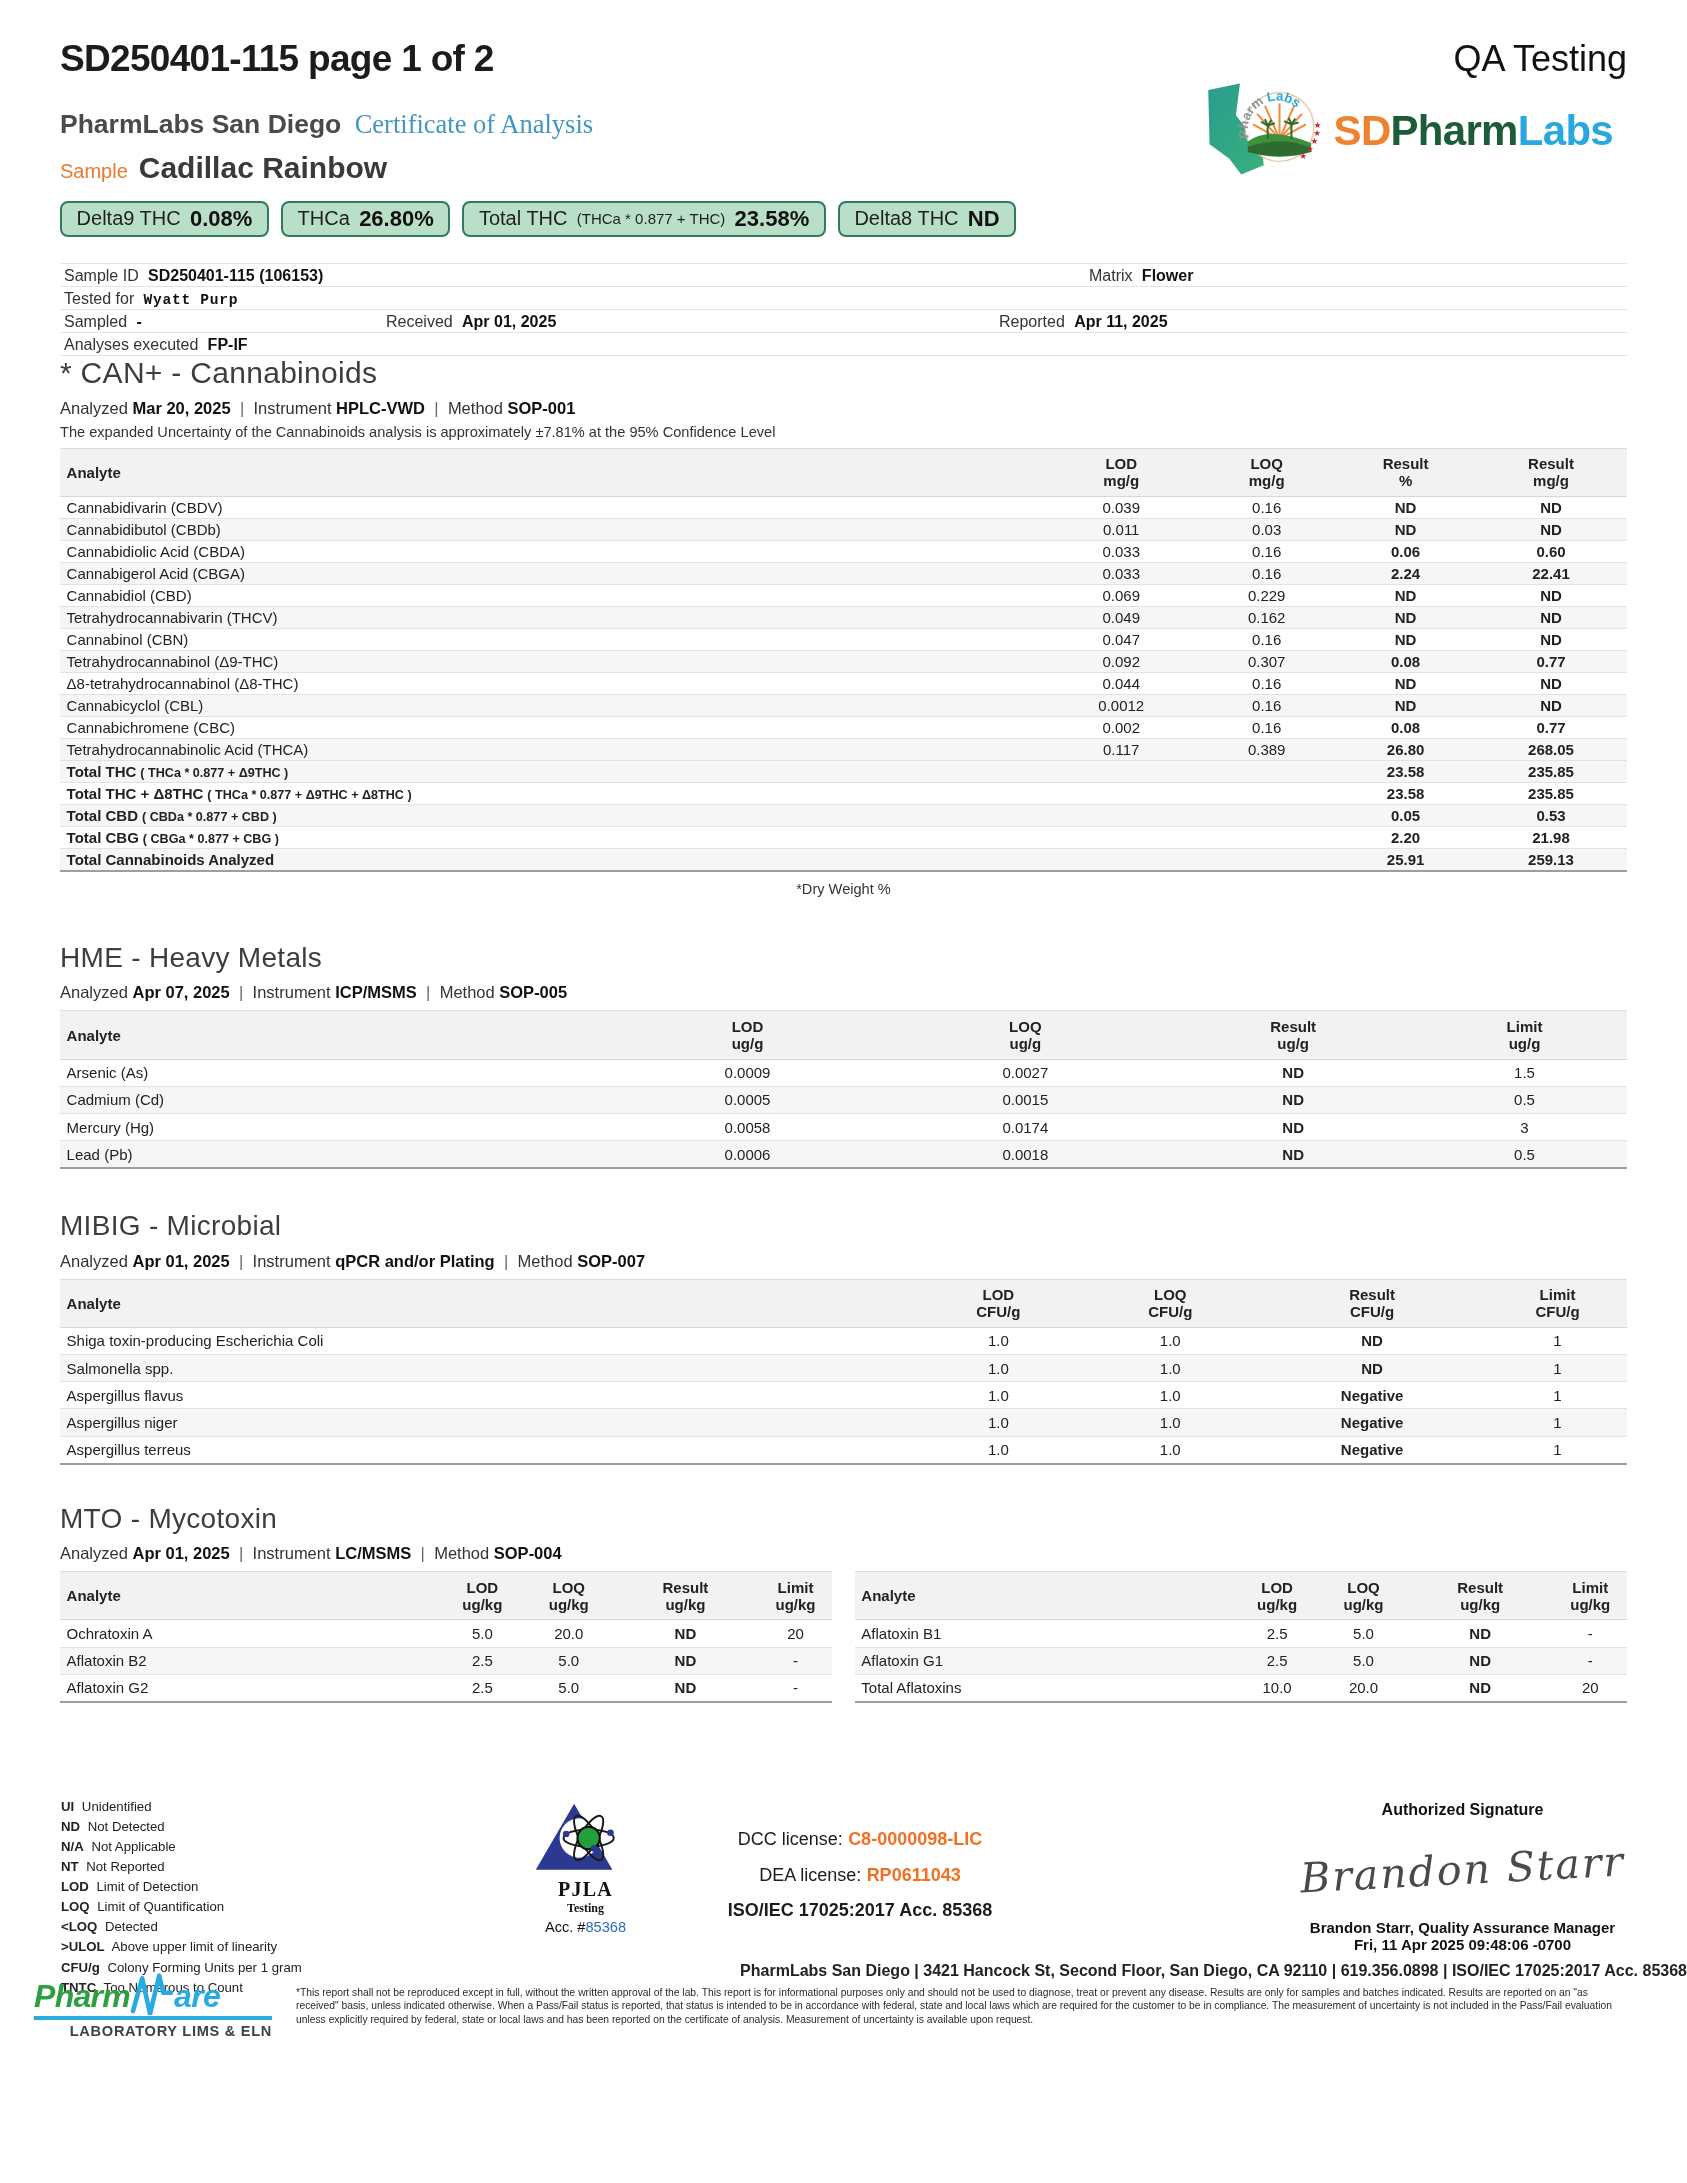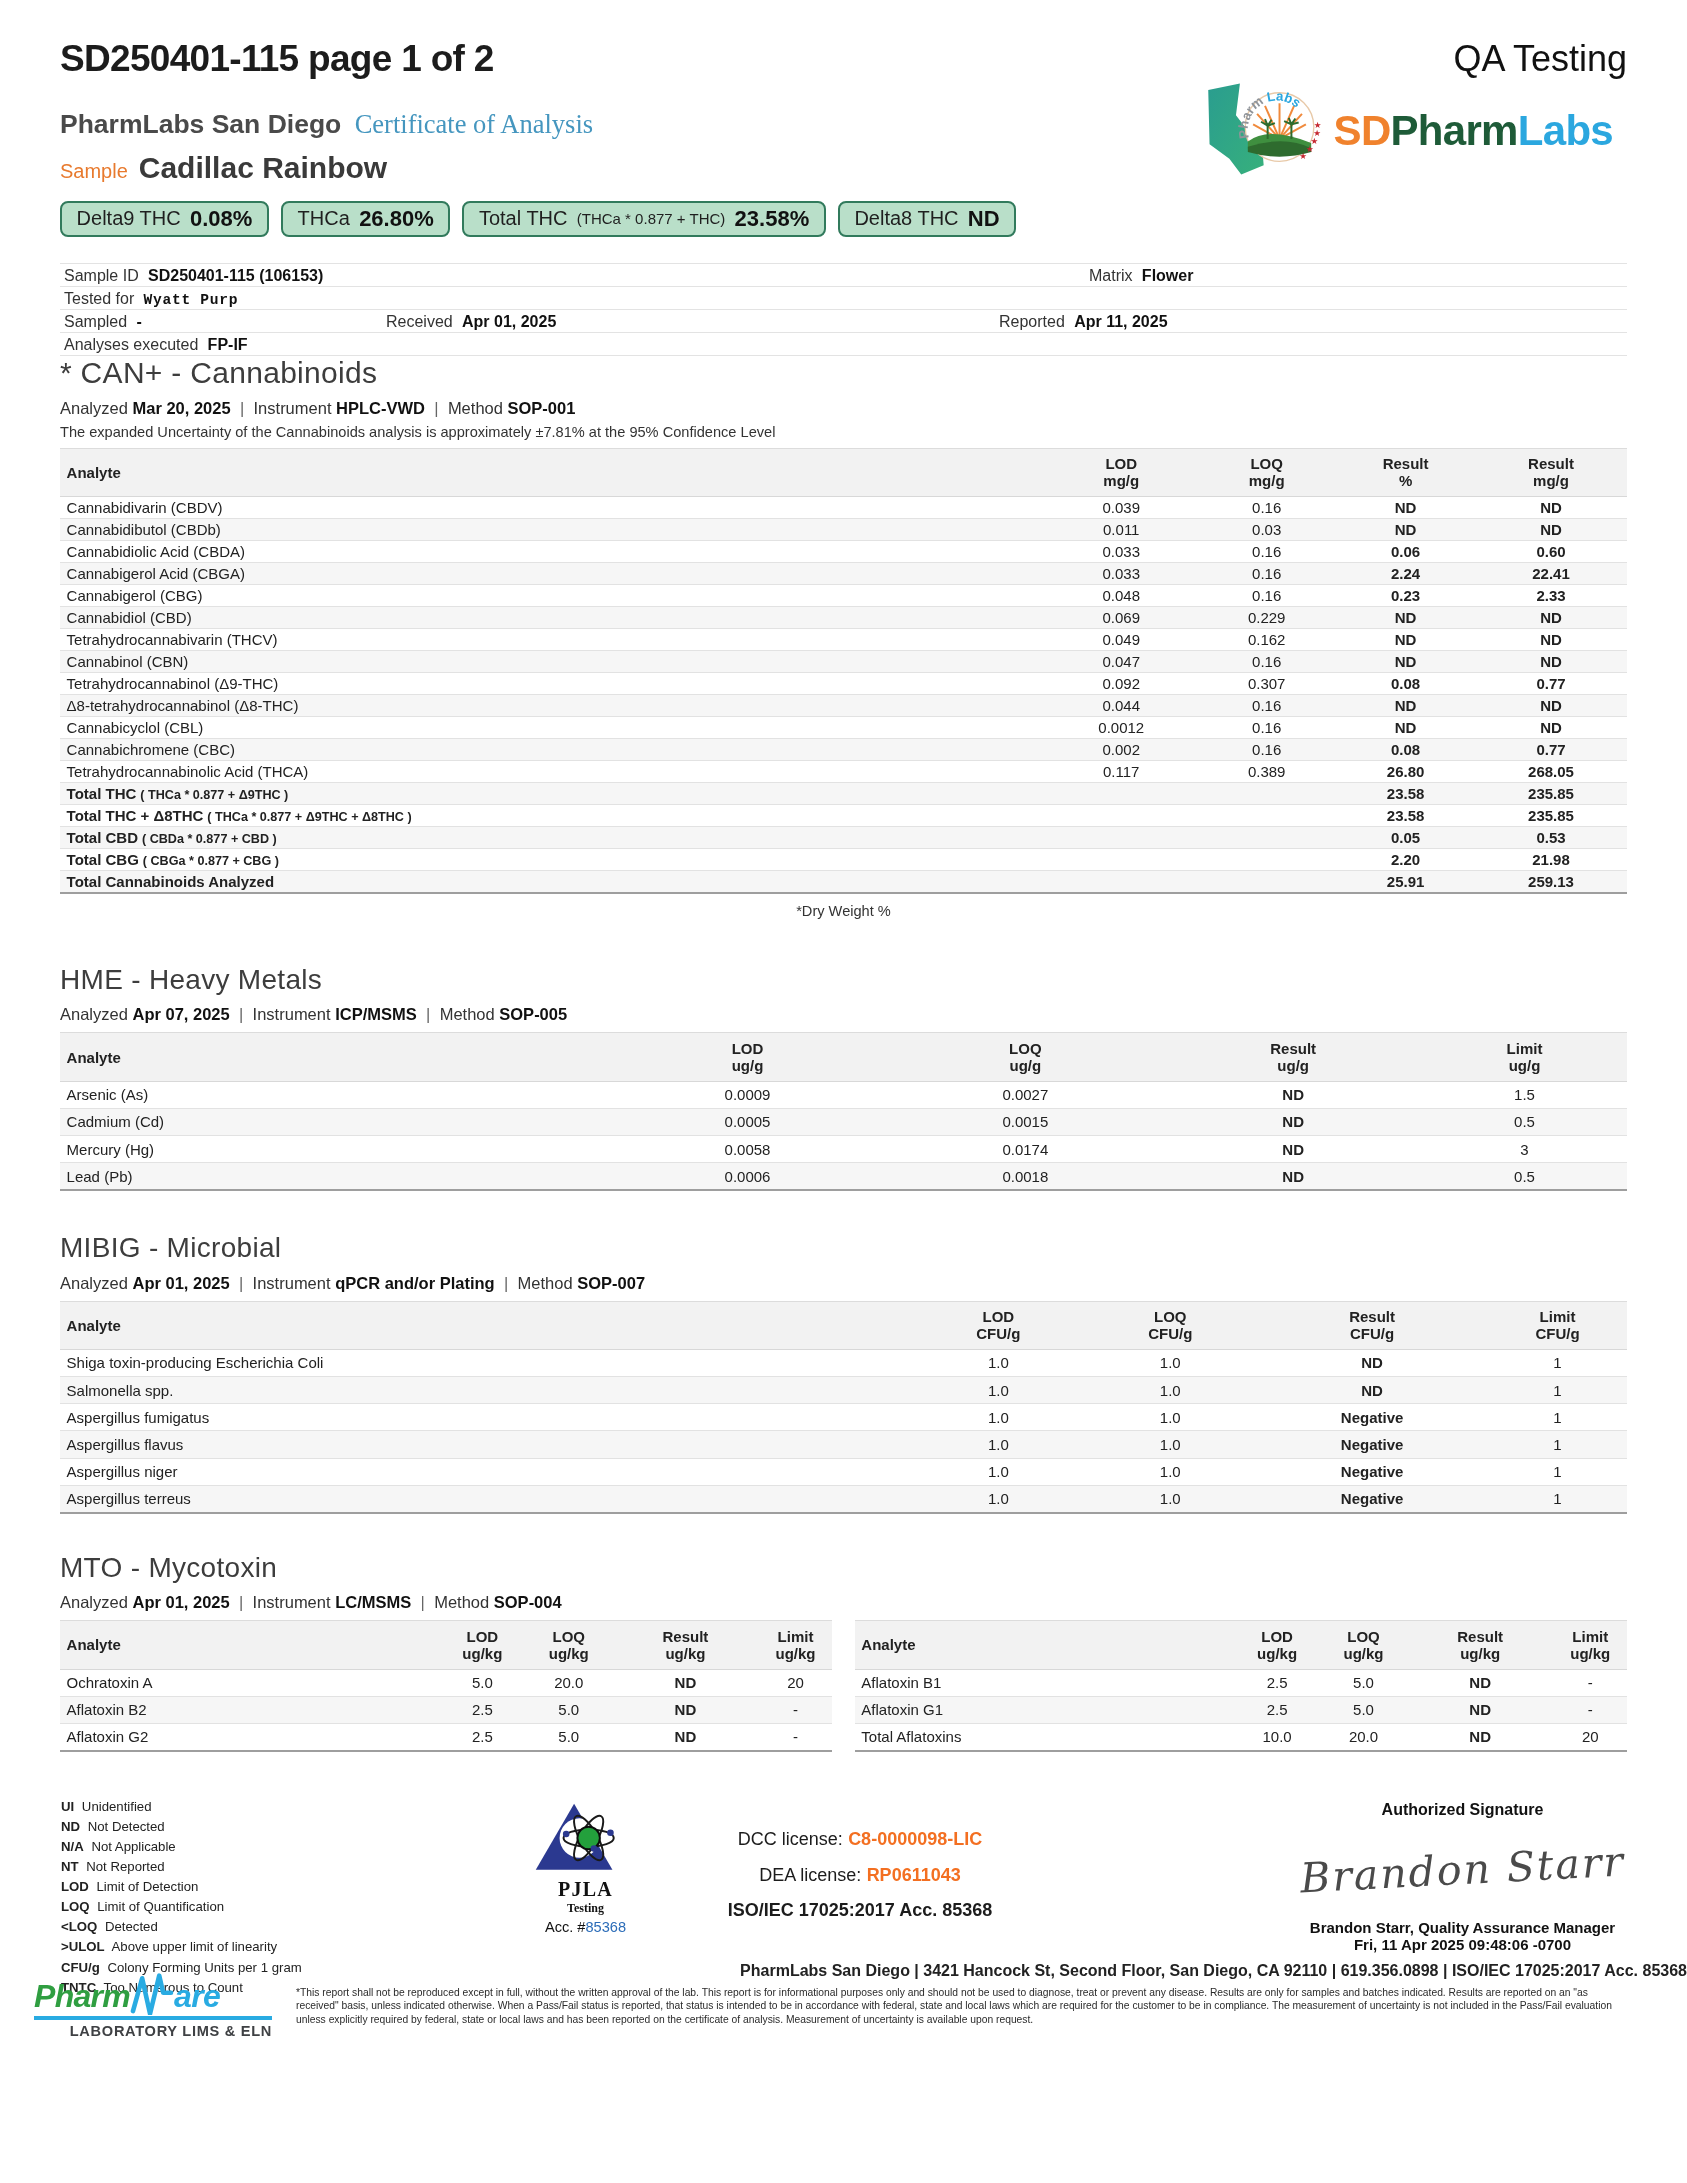--- a/index.html
+++ b/index.html
@@ -279,27 +279,20 @@
             <td class="res-b">0.60</td>
           </tr>
           <tr>
             <td>Cannabigerol Acid (CBGA)</td>
             <td>0.033</td>
             <td>0.16</td>
             <td class="res-b">2.24</td>
             <td class="res-b">22.41</td>
           </tr>
           <tr>
-            <td>Cannabigerol (CBG)</td>
-            <td>0.048</td>
-            <td>0.16</td>
-            <td class="res-b">0.23</td>
-            <td class="res-b">2.33</td>
-          </tr>
-          <tr>
             <td>Cannabidiol (CBD)</td>
             <td>0.069</td>
             <td>0.229</td>
             <td class="res-g">ND</td>
             <td class="res-g">ND</td>
           </tr>
           <tr>
             <td>Tetrahydrocannabivarin (THCV)</td>
             <td>0.049</td>
             <td>0.162</td>
@@ -497,27 +490,20 @@
             <td>1.0</td>
             <td>1.0</td>
             <td class="res-g">ND</td>
             <td>1</td>
           </tr>
           <tr>
             <td>Salmonella spp.</td>
             <td>1.0</td>
             <td>1.0</td>
             <td class="res-g">ND</td>
-            <td>1</td>
-          </tr>
-          <tr>
-            <td>Aspergillus fumigatus</td>
-            <td>1.0</td>
-            <td>1.0</td>
-            <td class="res-g">Negative</td>
             <td>1</td>
           </tr>
           <tr>
             <td>Aspergillus flavus</td>
             <td>1.0</td>
             <td>1.0</td>
             <td class="res-g">Negative</td>
             <td>1</td>
           </tr>
           <tr>

